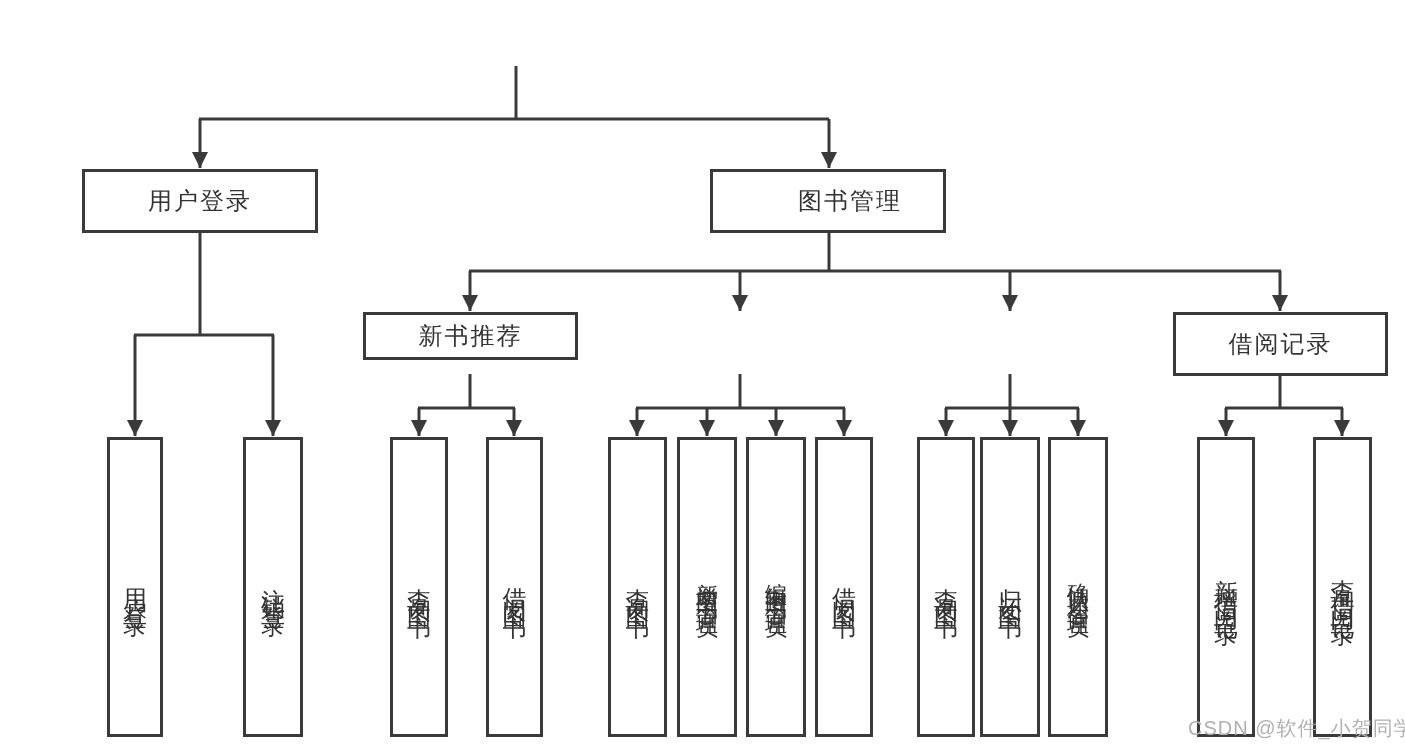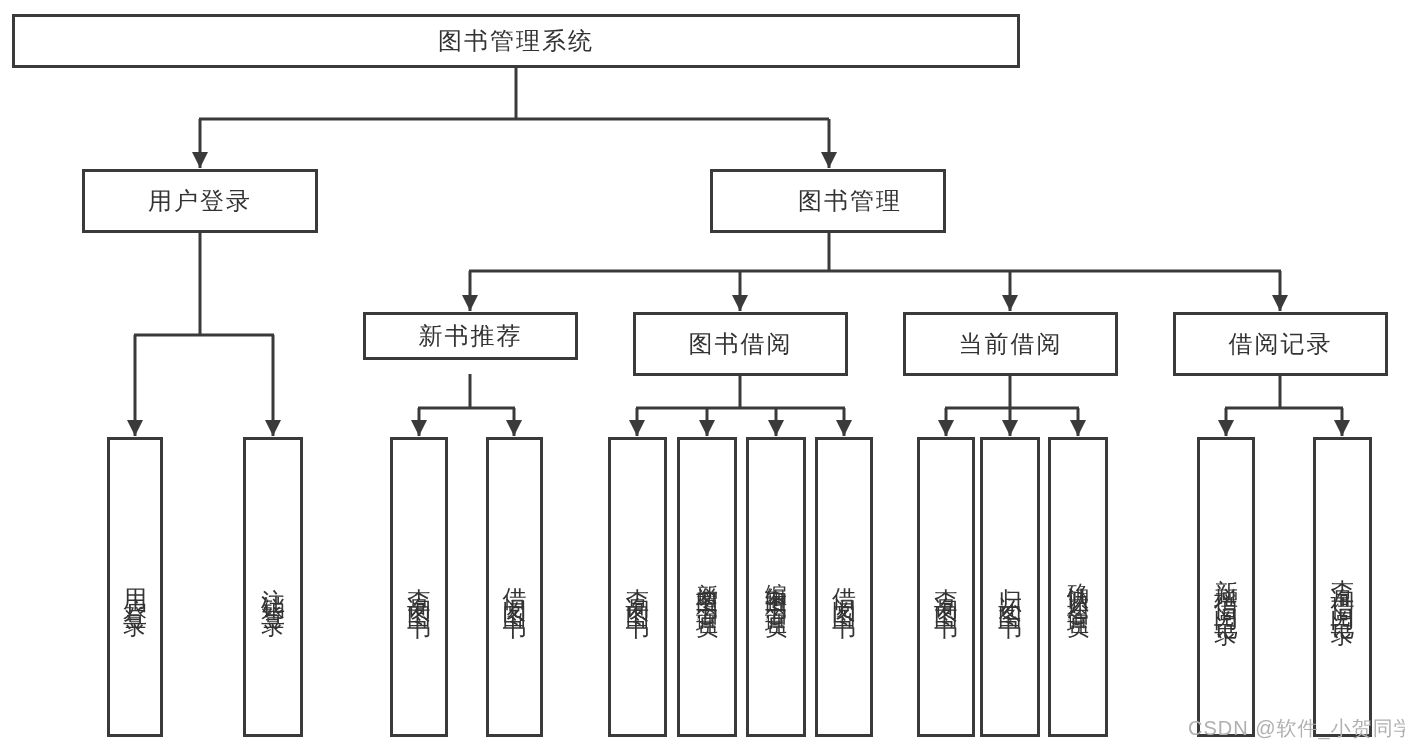--- a/index.html
+++ b/index.html
@@ -105,39 +105,30 @@
     <line x1="946" y1="408" x2="946" y2="436" marker-end="url(#arrow)"></line>
     <line x1="1010" y1="408" x2="1010" y2="436" marker-end="url(#arrow)"></line>
     <line x1="1078" y1="408" x2="1078" y2="436" marker-end="url(#arrow)"></line>
 
     <line x1="1280" y1="374" x2="1280" y2="408"></line>
     <line x1="1225" y1="408" x2="1343" y2="408"></line>
     <line x1="1226" y1="408" x2="1226" y2="436" marker-end="url(#arrow)"></line>
     <line x1="1342" y1="408" x2="1342" y2="436" marker-end="url(#arrow)"></line>
   </svg>
 
-  <div class="node hnode" style="left:12px; top:14px; width:1008px; height:54px;">
-    <span class="lbl">图书管理系统</span>
-  </div>
 
   <div class="node hnode" style="left:82px; top:169px; width:236px; height:64px;">
     <span class="lbl">用户登录</span>
   </div>
   <div class="node hnode" style="left:710px; top:169px; width:236px; height:64px;padding-left:44px;">
     <span class="lbl">图书管理</span>
   </div>
 
   <div class="node hnode" style="left:363px; top:312px; width:215px; height:48px;">
     <span class="lbl">新书推荐</span>
-  </div>
-  <div class="node hnode" style="left:633px; top:312px; width:215px; height:64px;">
-    <span class="lbl">图书借阅</span>
-  </div>
-  <div class="node hnode" style="left:903px; top:312px; width:215px; height:64px;">
-    <span class="lbl">当前借阅</span>
   </div>
   <div class="node hnode" style="left:1173px; top:312px; width:215px; height:64px;">
     <span class="lbl">借阅记录</span>
   </div>
 
   <div class="node leaf" style="left:107px; top:437px; width:56px; height:300px;">
     <span class="lbl">用户登录</span>
   </div>
   <div class="node leaf" style="left:243px; top:437px; width:60px; height:300px;">
     <span class="lbl">注销登录</span>

